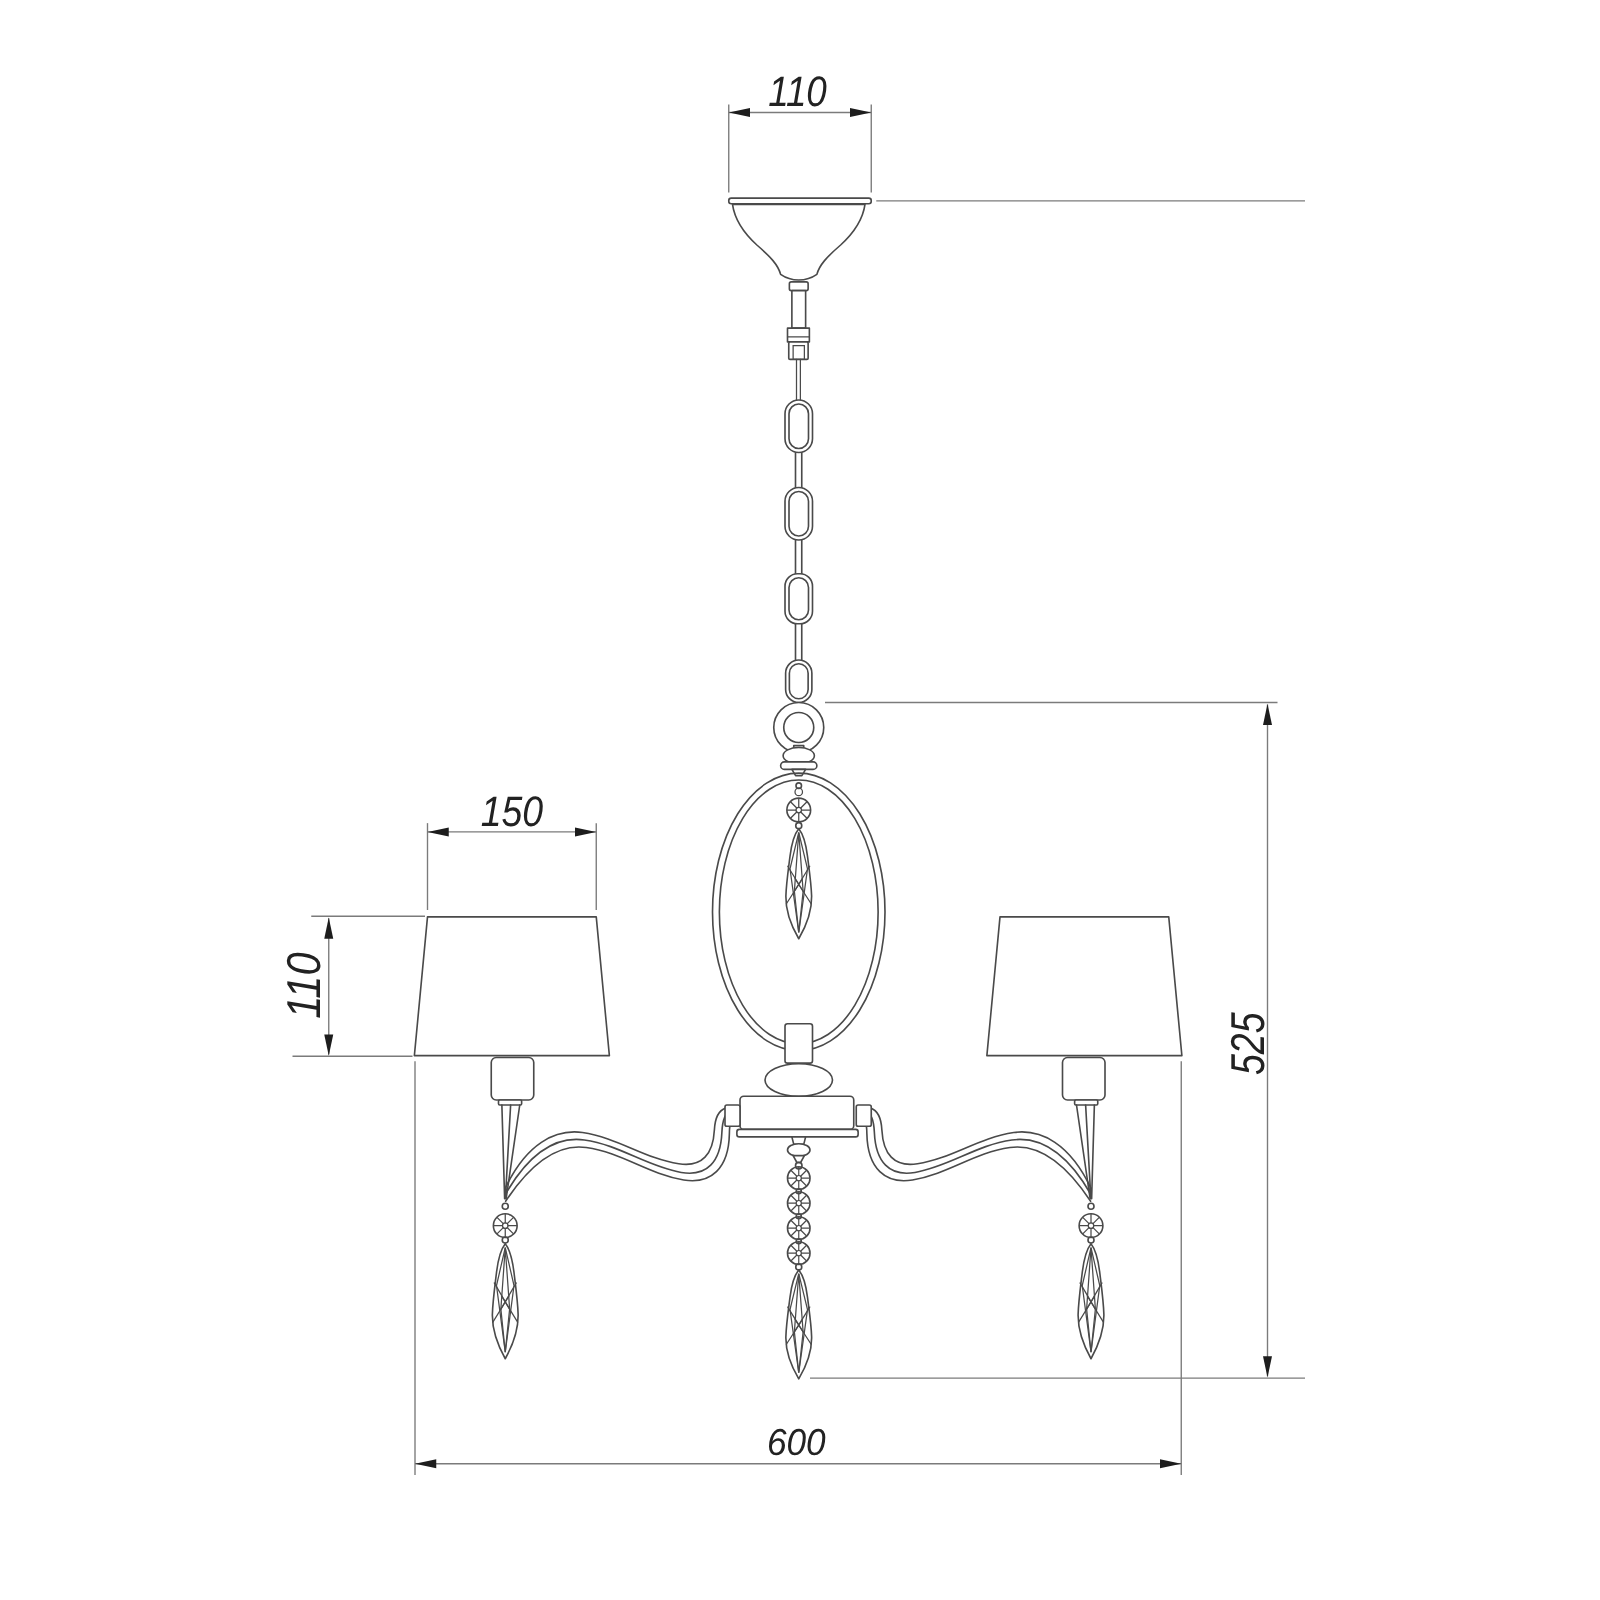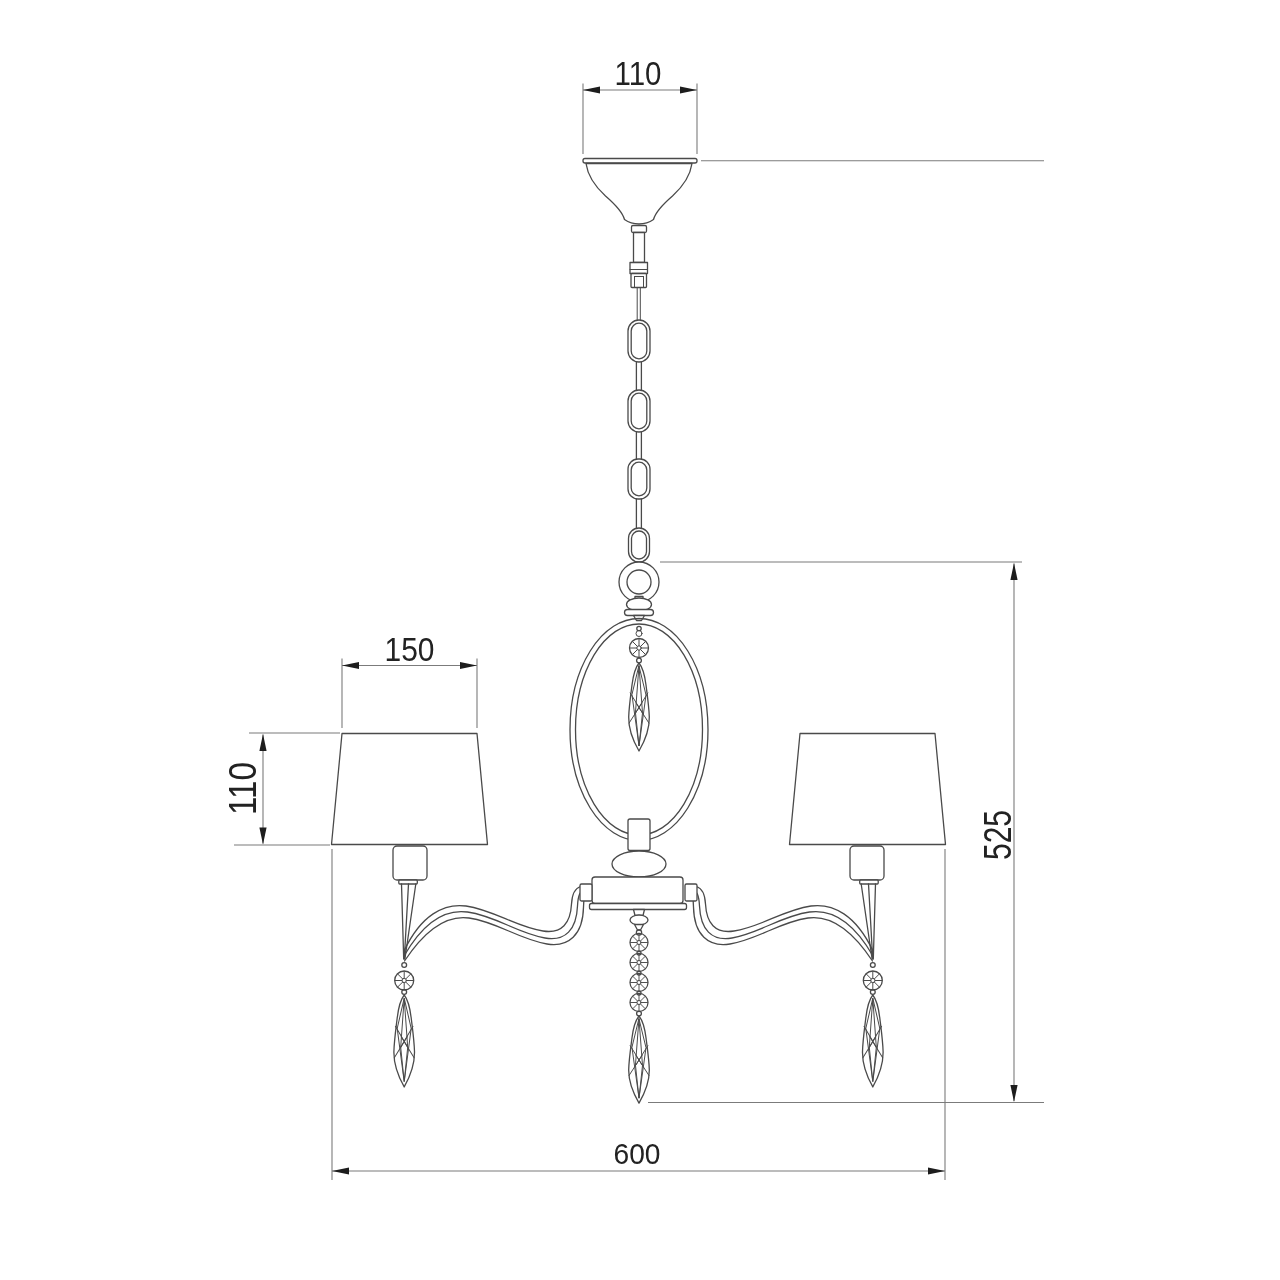--- a/index.html
+++ b/index.html
@@ -9,20 +9,21 @@
     width: 1280px;
     height: 1280px;
     font-family: "Liberation Sans", sans-serif;
   }
   .stage {
     position: relative;
     width: 1044px;
     height: 1280px;
     background: #ffffff;
     overflow: hidden;
+    font-style: italic;
   }
   svg { display: block; }
   .part   { stroke: #4a4a4a; stroke-width: 1.3; fill: none; stroke-linecap: round; stroke-linejoin: round; }
   .partf  { stroke: #4a4a4a; stroke-width: 1.3; fill: #ffffff; stroke-linejoin: round; }
   .thin   { stroke: #4a4a4a; stroke-width: 1;   fill: none; stroke-linecap: round; }
   .dim    { stroke: #7b7b7b; stroke-width: 1.1; fill: none; stroke-linecap: butt; }
   .arrow  { fill: #1d1d1d; stroke: none; }
   .dimtxt { fill: #222222; font-family: "Liberation Sans", sans-serif; text-anchor: middle; }
 </style>
 </head>

